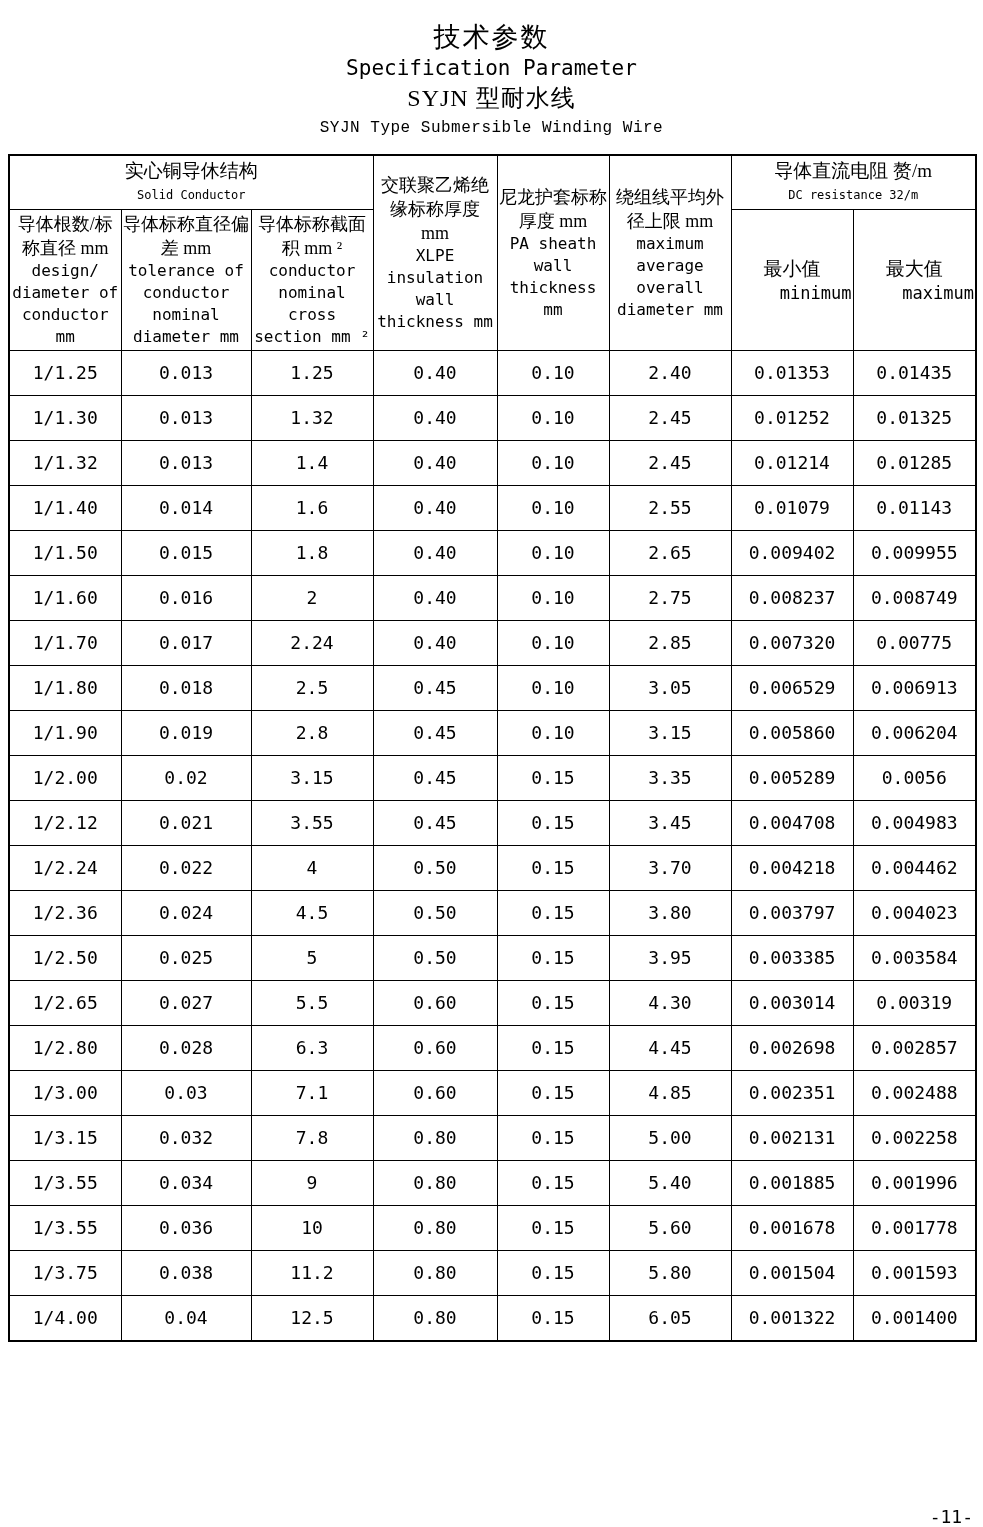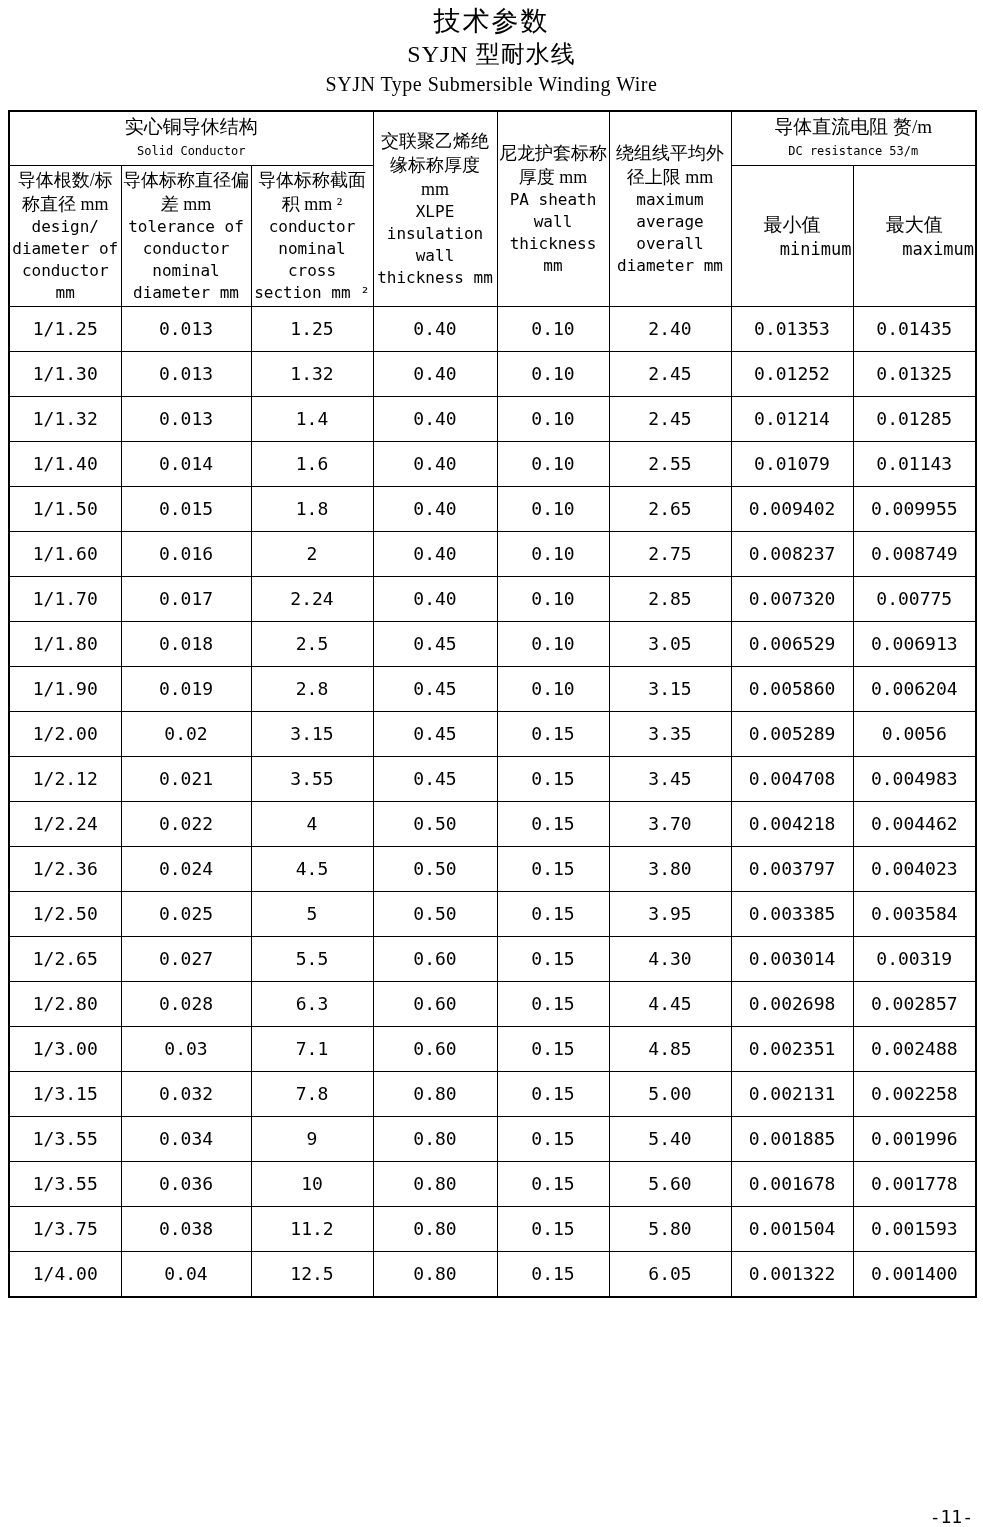--- a/index.html
+++ b/index.html
@@ -17,43 +17,43 @@
   }
   .page {
     width: 983px;
     height: 1527px;
     box-sizing: border-box;
     padding: 0 8px;
     position: relative;
   }
   .titles {
     text-align: center;
-    padding-top: 4px;
+    padding-top: 20px;
   }
   .title-cn-main {
     font-size: 27px;
     letter-spacing: 2px;
     line-height: 34px;
     font-family: "Liberation Serif", "DejaVu Serif", serif;
   }
   .title-en-main {
     font-size: 21px;
     line-height: 28px;
     font-family: "DejaVu Sans Mono", monospace;
     letter-spacing: 0px;
   }
   .title-cn-sub {
     font-size: 24px;
     line-height: 32px;
     letter-spacing: 1px;
   }
   .title-en-sub {
-    font-size: 20px;
+    font-size: 16px;
     line-height: 28px;
-    font-family: Liberation Serif, serif;
+    font-family: Liberation Mono, monospace;
     letter-spacing: 0.5px;
   }
   table.spec {
     border-collapse: collapse;
     width: 967px;
     margin: 12px auto 0 auto;
     table-layout: fixed;
     border: 2px solid #000;
   }
   table.spec td, table.spec th {
@@ -134,20 +134,21 @@
   col.c6 { width: 122px; }
   col.c7 { width: 123px; }
 </style>
 </head>
 <body>
 
 <div class="page">
 
   <div class="titles">
     <div class="title-cn-main">技术参数</div>
+    <div class="title-en-main">Specification Parameter</div>
     <div class="title-cn-sub">SYJN  型耐水线</div>
     <div class="title-en-sub">SYJN Type Submersible Winding Wire</div>
   </div>
 
   <table class="spec">
     <colgroup>
       <col class="c0">
         <col class="c1">
         <col class="c2">
         <col class="c3">
@@ -169,21 +170,21 @@
         <th class="hdr-col" rowspan="2">
           <span class="cn">尼龙护套标称厚度 mm</span>
           <span class="en">PA sheath wall thickness mm</span>
         </th>
         <th class="hdr-col" rowspan="2">
           <span class="cn">绕组线平均外径上限 mm</span>
           <span class="en">maximum average overall diameter mm</span>
         </th>
         <th class="hdr-group" colspan="2">
           <span class="cn">导体直流电阻 赘/m</span>
-          <span class="en">DC resistance 53/m</span>
+          <span class="en">DC resistance 32/m</span>
         </th>
       </tr>
       <tr>
         <th class="hdr-col">
           <span class="cn">导体根数/标称直径 mm</span>
           <span class="en">design/ diameter of conductor mm</span>
         </th>
         <th class="hdr-col">
           <span class="cn">导体标称直径偏差 mm</span>
           <span class="en">tolerance of conductor nominal diameter mm</span>

